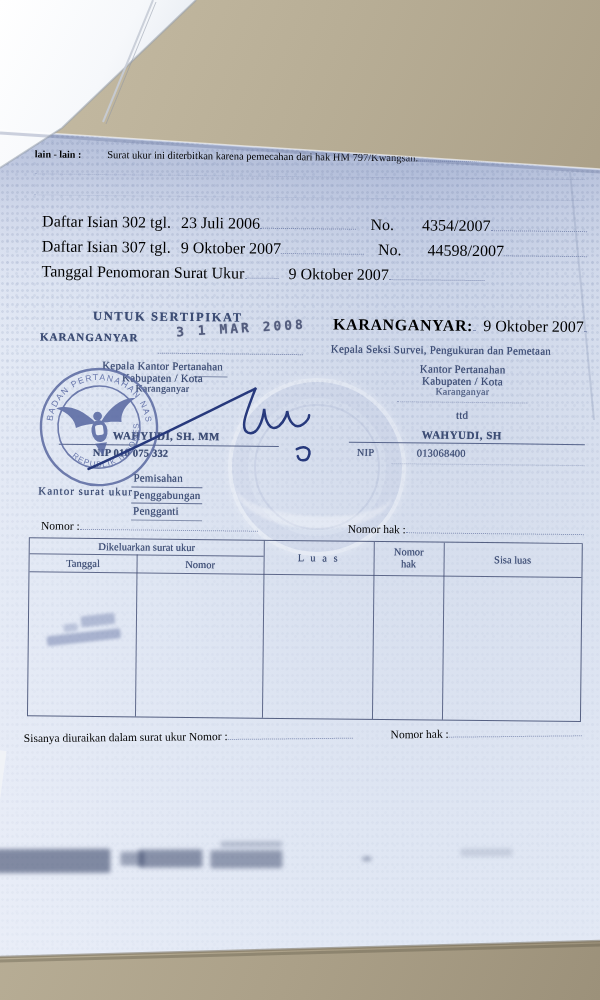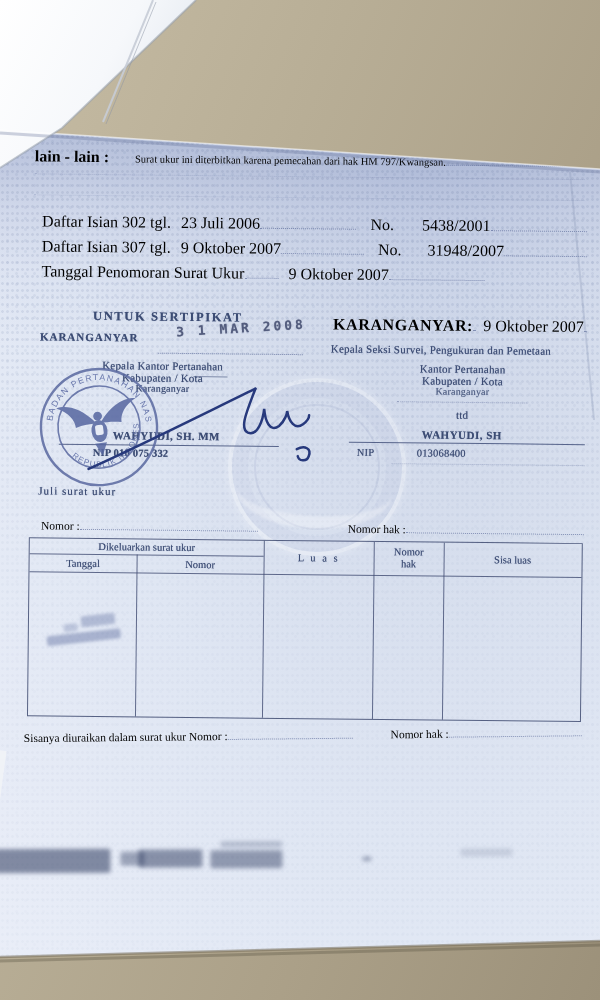--- a/index.html
+++ b/index.html
@@ -64,48 +64,48 @@
     <div class="noise"></div>
 
     <div class="ghost">
       <div class="ghost-inner"></div>
     </div>
     <div class="ghost-banner"></div>
 
     <div class="tilt">
 
       <div class="row" style="top:147px;left:35px;width:552px;">
-        <span class="b" style="font-size:16px;">lain - lain :</span>
+        <span class="b" style="font-size:10px;">lain - lain :</span>
         <span style="width:26px;"></span>
         <span style="font-size:10.5px;">Surat ukur ini diterbitkan karena pemecahan dari hak HM 797/Kwangsan.</span>
         <span class="fill"></span>
       </div>
       <div class="dots" style="left:35px;top:171px;width:550px;opacity:.35;"></div>
       <div class="dots" style="left:35px;top:192px;width:550px;opacity:.28;"></div>
 
       <div class="row" style="top:212px;">
         <span>Daftar Isian 302 tgl.</span>
         <span style="width:10px;"></span>
         <span>23 Juli 2006</span>
         <span class="fill" style="max-width:130px;"></span>
         <span style="width:14px;"></span>
         <span>No.</span>
         <span style="width:28px;"></span>
-        <span>5438/2001</span>
+        <span>4354/2007</span>
         <span class="fill"></span>
       </div>
       <div class="row" style="top:237px;">
         <span>Daftar Isian 307 tgl.</span>
         <span style="width:10px;"></span>
         <span>9 Oktober 2007</span>
         <span class="fill" style="max-width:114px;"></span>
         <span style="width:14px;"></span>
         <span>No.</span>
         <span style="width:26px;"></span>
-        <span>31948/2007</span>
+        <span>44598/2007</span>
         <span class="fill"></span>
       </div>
       <div class="row" style="top:262px;">
         <span>Tanggal Penomoran Surat Ukur</span>
         <span class="fill" style="max-width:34px;"></span>
         <span style="width:10px;"></span>
         <span>9 Oktober 2007</span>
         <span class="fill" style="max-width:96px;"></span>
         <span style="flex:1;"></span>
       </div>
@@ -167,21 +167,26 @@
       </svg>
 
       <svg width="240" height="100" viewBox="0 0 240 100" style="left:88px;top:374px;">
         <g fill="none" stroke="#27397c" stroke-width="2.5" stroke-linecap="round">
           <path d="M4 94 C 52 72 118 38 170 12"></path>
           <path d="M170 12 c -8 22 -16 40 -7 44 c 10 4 15 -14 16 -24 c 1 12 6 24 15 17 c 6 -5 8 -13 8 -15 c 2 11 8 19 16 13 c 4 -3 6 -7 6 -9"></path>
           <path d="M212 72 c 8 -4 15 -1 12 7 c -2 6 -10 5 -11 0"></path>
         </g>
       </svg>
 
-      <div class="t" style="left:42px;top:484px;letter-spacing:1px;">Juli  surat  ukur</div>
+      <div class="t" style="left:42px;top:484px;letter-spacing:1px;">Kantor  surat  ukur</div>
+      <div class="t" style="left:135px;top:469px;">
+        <span class="opt">Pemisahan</span>
+        <span class="opt">Penggabungan</span>
+        <span class="opt" style="border-bottom-color:rgba(66,80,122,.55);">Pengganti</span>
+      </div>
 
       <div class="row" style="left:45px;top:519px;width:543px;">
         <span style="font-size:11.5px;text-align:center;">Nomor :</span>
         <span class="fill" style="max-width:205px;"></span>
         <span style="width:90px;"></span>
         <span style="font-size:11.5px;">Nomor hak :</span>
         <span class="fill"></span>
       </div>
 
       <div class="tbl">

